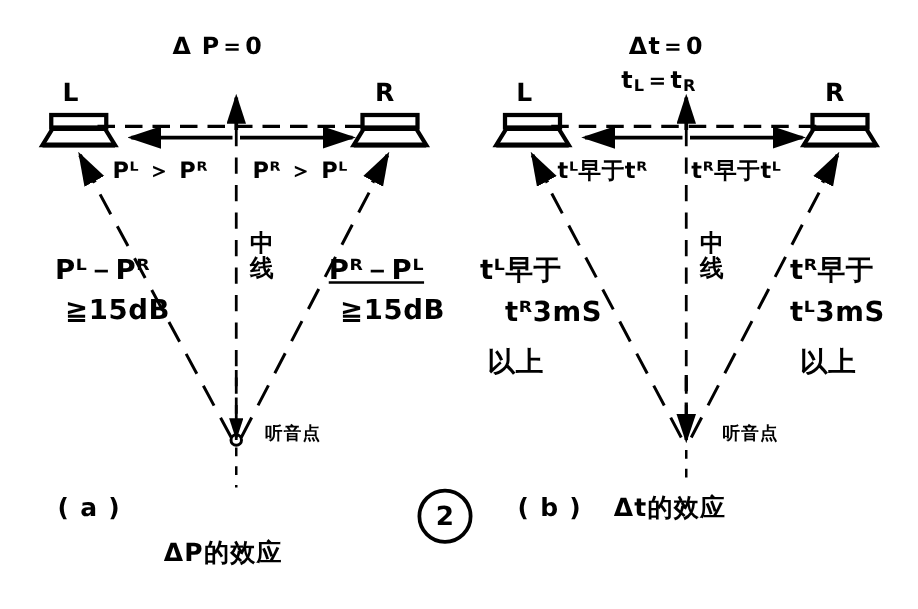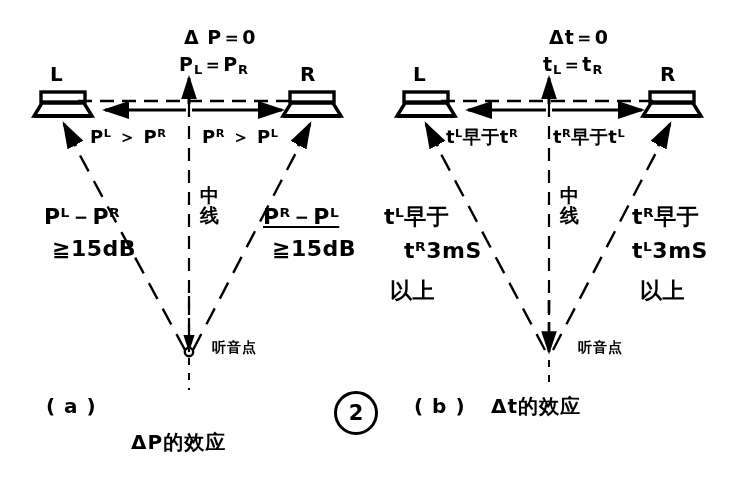--- a/index.html
+++ b/index.html
@@ -10,21 +10,21 @@
     overflow:hidden;
     position:relative;
   }
   #stage{position:absolute;left:0;top:0;width:734px;height:487px;}
   #stage svg{position:absolute;left:0;top:0;}
 
   .lbl{position:absolute;white-space:nowrap;color:#000;line-height:1;}
   .mono{font-family:"DejaVu Sans","Liberation Sans",sans-serif;font-weight:700;}
   .han{font-family:"DejaVu Sans","Liberation Sans",sans-serif;font-weight:700;letter-spacing:1px;}
 
-  .eq{font-size:19px;font-weight:700;letter-spacing:1px;margin-left:46px;}
+  .eq{font-size:19px;font-weight:700;letter-spacing:1px;}
   .cmp{font-size:18px;font-weight:700;letter-spacing:0.5px;text-align:right;}
   .blk{font-size:22px;font-weight:700;letter-spacing:0.5px;}
   .spk-letter{font-size:20px;font-weight:700;}
   .zh{font-size:14px;font-weight:700;}
   .zh-v{font-size:19px;font-weight:700;line-height:1.05;text-align:center;}
   .cap{font-size:20px;font-weight:700;letter-spacing:1px;}
 
   sub{font-size:0.68em;vertical-align:-0.22em;font-weight:700;}
   .circnum{
     position:absolute;width:38px;height:38px;border:3px solid #000;border-radius:50%;
@@ -104,23 +104,20 @@
 
       <line x1="545" y1="350" x2="424" y2="122" stroke="#000" stroke-width="2.4" stroke-dasharray="18 11"></line>
       <line x1="553" y1="350" x2="672" y2="122" stroke="#000" stroke-width="2.4" stroke-dasharray="18 11"></line>
       <line x1="438" y1="146" x2="426" y2="124" stroke="#000" stroke-width="3" marker-end="url(#ah)"></line>
       <line x1="658" y1="146" x2="670" y2="124" stroke="#000" stroke-width="3" marker-end="url(#ah)"></line>
     </g>
   </svg>
 
   <div class="lbl eq mono" style="left:138px;top:28px;">Δ P＝0</div>
 
-  <div class="lbl eq mono" style="left:133px;top:55px;">
-    <span>P</span><sub>L</sub><span>＝</span><span>P</span><sub>R</sub>
-  </div>
 
   <div class="lbl spk-letter mono" style="left:50px;top:64px;">L</div>
   <div class="lbl spk-letter mono" style="left:300px;top:64px;">R</div>
 
   <div class="lbl cmp mono" style="left:90px;top:128px;">Pᴸ ＞ Pᴿ</div>
   <div class="lbl cmp mono" style="left:202px;top:128px;">Pᴿ ＞ Pᴸ</div>
 
   <div class="lbl zh-v han" style="left:193px;top:186px;width:34px;">
     <div>中</div>
     <div>线</div>

